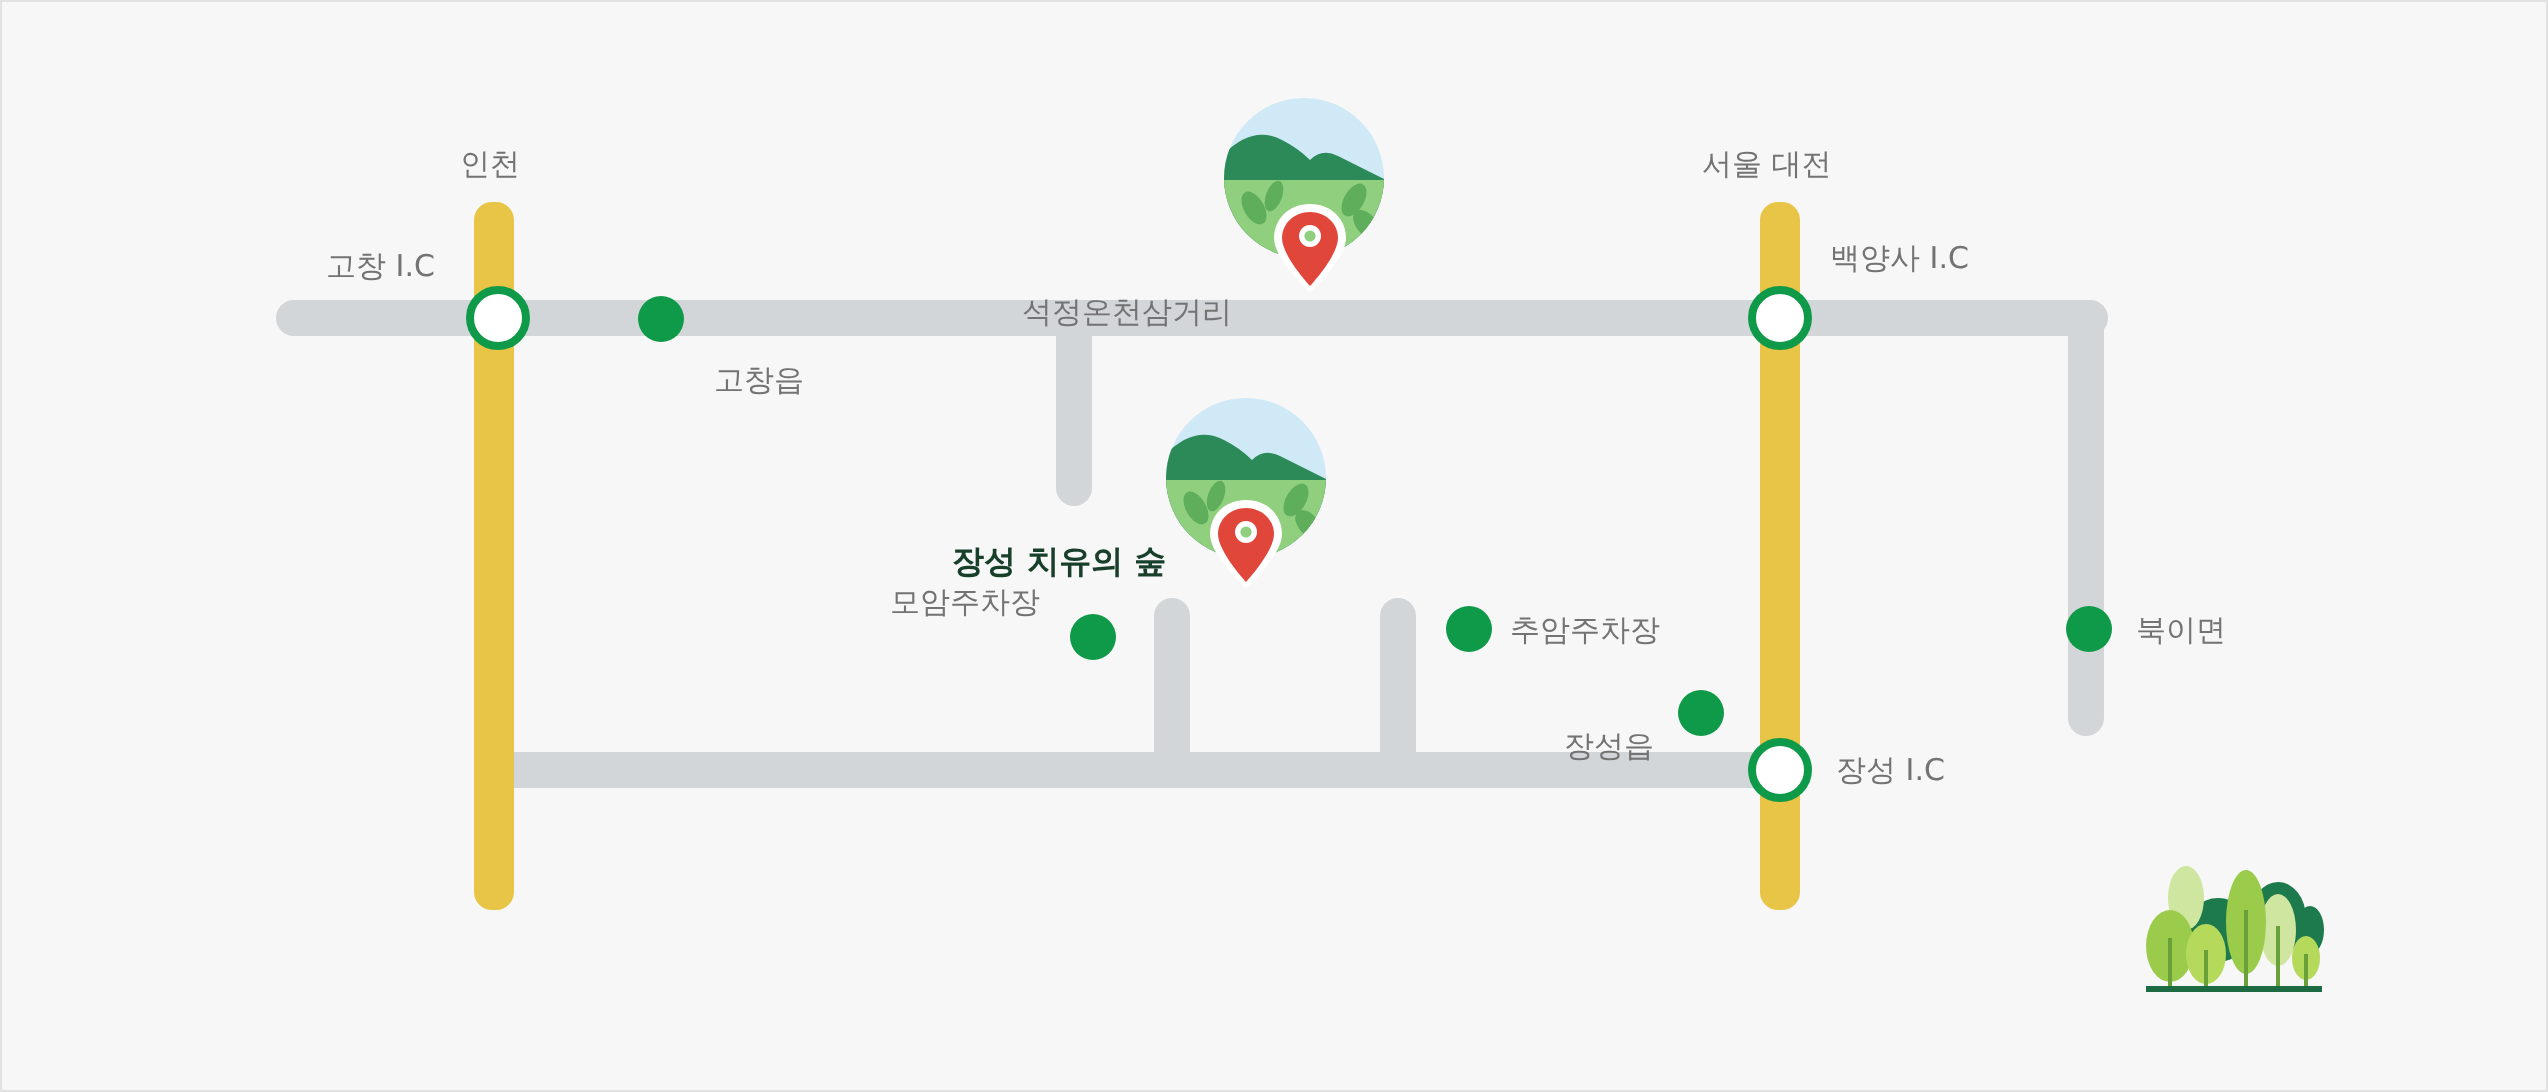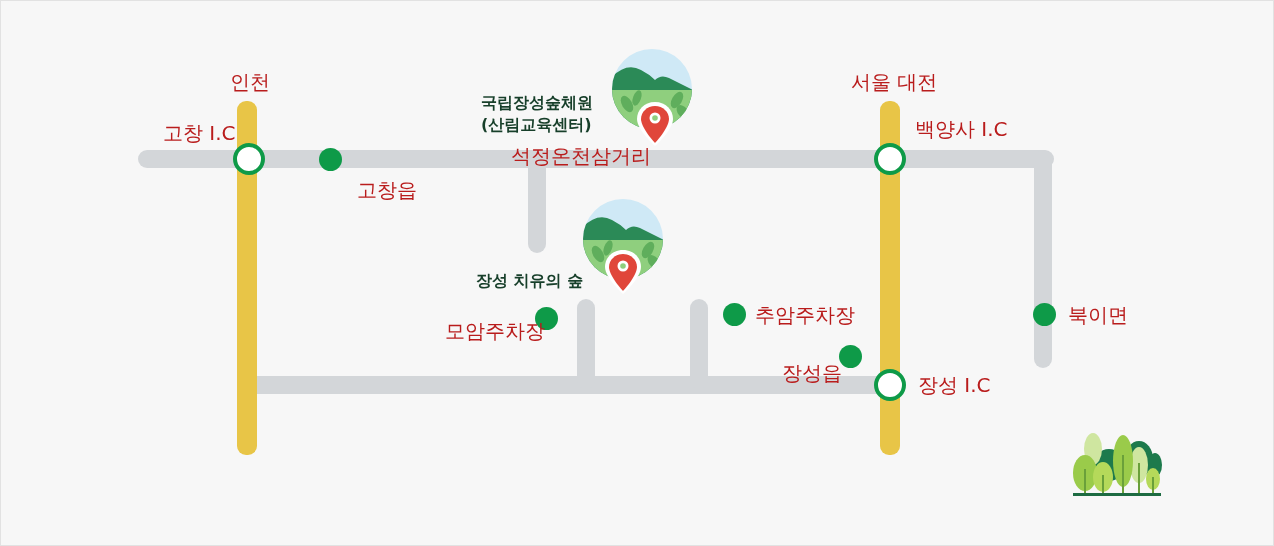--- a/index.html
+++ b/index.html
@@ -2,21 +2,21 @@
 <html><head>
 <meta charset="utf-8">
 <style>
   html,body{margin:0;padding:0;background:#ffffff;}
   body{width:1274px;height:546px;position:relative;overflow:hidden;font-family:"DejaVu Sans","Liberation Sans",sans-serif;}
   .map{position:absolute;left:0;top:0;width:1272px;height:544px;background:#f7f7f7;border:1px solid #e2e2e2;}
   .road{position:absolute;background:#d3d6d9;border-radius:9px;}
   .hwy{position:absolute;background:#e8c547;border-radius:9px;}
   .ic{position:absolute;width:24px;height:24px;border-radius:50%;background:#ffffff;border:4px solid #0e9a48;box-sizing:content-box;}
   .dot{position:absolute;width:23px;height:23px;border-radius:50%;background:#0e9a48;}
-  .lbl{position:absolute;font-size:20px;color:#b91c1c;white-space:nowrap;line-height:18px;}
+  .lbl{position:absolute;font-size:15px;color:#737373;white-space:nowrap;line-height:18px;}
   .lbl.bold{font-weight:bold;color:#173f2a;font-size:16px;line-height:22px;}
   .landmark{position:absolute;}
   .trees{position:absolute;}
 </style>
 </head>
 <body>
 
 <div class="map">
 
   <div class="road" style="left:137px;top:149px;width:916px;height:18px;"></div>
@@ -41,29 +41,25 @@
 
   <div class="lbl" style="left:229px;top:72px;">인천</div>
   <div class="lbl" style="left:850px;top:72px;">서울 대전</div>
 
   <div class="lbl" style="left:162px;top:123px;">고창 I.C</div>
   <div class="lbl" style="left:914px;top:119px;text-align:center;">백양사 I.C</div>
   <div class="lbl" style="left:917px;top:375px;">장성 I.C</div>
 
   <div class="lbl" style="left:312px;top:180px;margin-left:44px;">고창읍</div>
   <div class="lbl" style="left:510px;top:146px;">석정온천삼거리</div>
-  <div class="lbl" style="left:444px;top:321px;">모암주차장</div>
+  <div class="lbl" style="left:444px;top:291px;">모암주차장</div>
   <div class="lbl" style="left:754px;top:305px;">추암주차장</div>
   <div class="lbl" style="left:781px;top:347px;margin-top:16px;">장성읍</div>
   <div class="lbl" style="left:1067px;top:305px;text-align:right;">북이면</div>
 
-  <div class="lbl bold" style="left:480px;top:91px;">
-    <div>국립장성숲체원</div>
-    <div>(산림교육센터)</div>
-  </div>
   <div class="lbl bold" style="left:475px;top:269px;">장성 치유의 숲</div>
 
   <div class="landmark" style="left:610px;top:47px;width:82px;height:100px;">
     <svg width="82" height="100" viewBox="0 0 82 100">
       <defs>
           <clipPath id="c1">
             <circle cx="41" cy="41" r="40"></circle>
           </clipPath>
         </defs>
       <g clip-path="url(#c1)">

